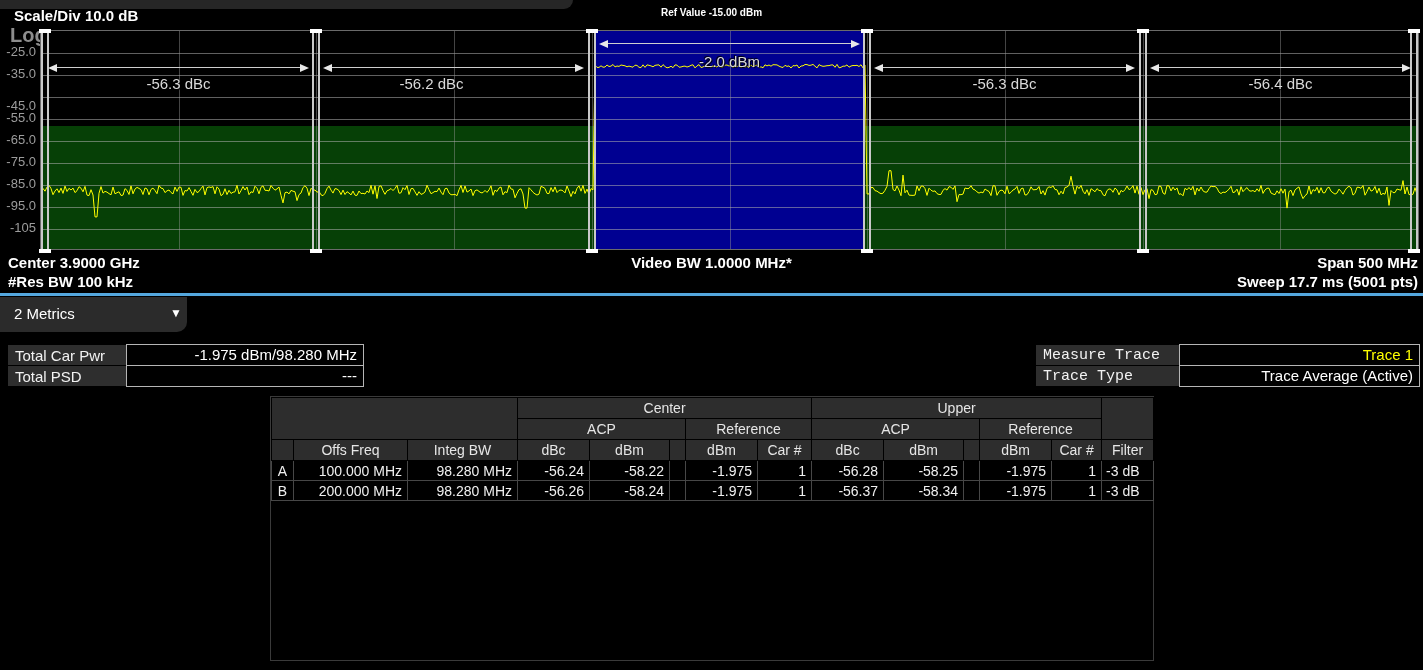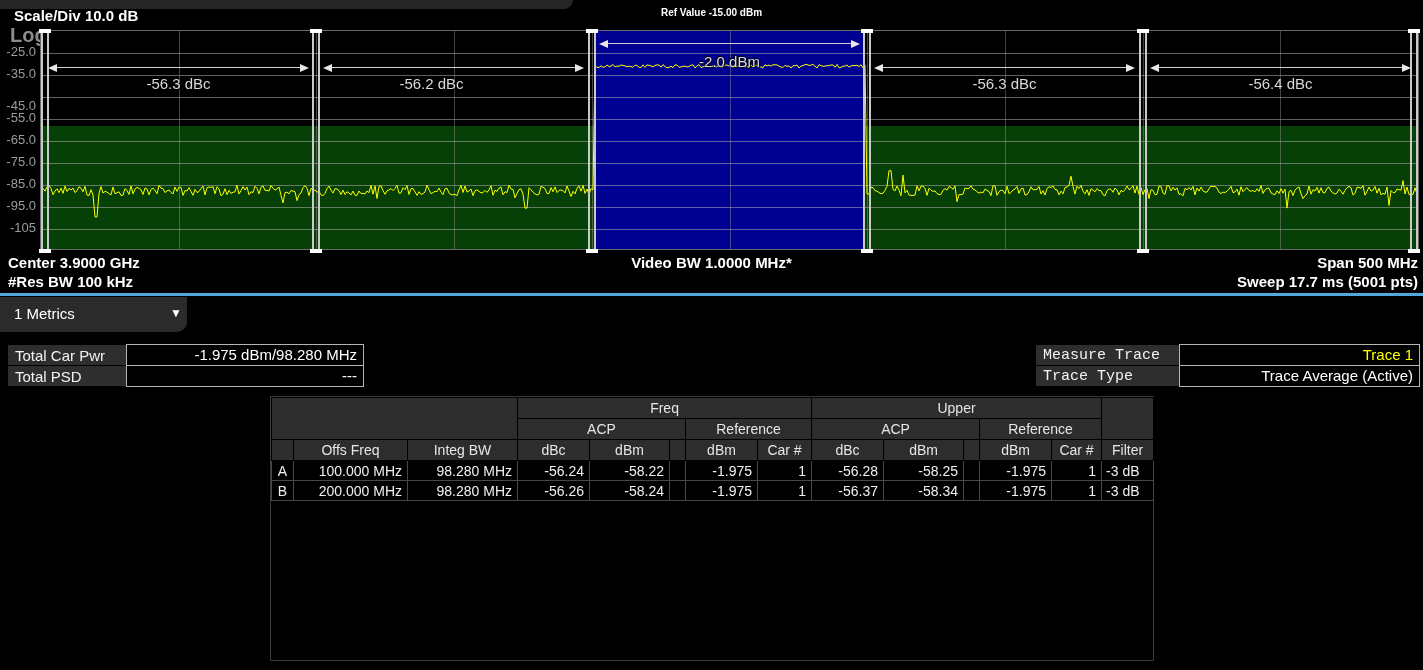--- a/index.html
+++ b/index.html
@@ -166,21 +166,21 @@
   <span class="f-center">Video BW 1.0000 MHz*</span>
   <span class="f-right">Span 500 MHz</span>
 </div>
 <div class="abs footer-row" style="top:273px;">
   <span class="f-left">#Res BW 100 kHz</span>
   <span class="f-right">Sweep 17.7 ms (5001 pts)</span>
 </div>
 <div class="abs separator"></div>
 
 <div class="abs metrics-tab">
-  <span class="lbl">1 Metrics</span>
+  <span class="lbl">2 Metrics</span>
   <span class="caret">▼</span>
 </div>
 
 <div class="kv kv-left" style="left:8px;top:345px;">
   <div class="kv-row">
     <div class="kv-label">Total Car Pwr</div>
     <div class="kv-value">-1.975 dBm/98.280 MHz</div>
   </div>
   <div class="kv-row">
     <div class="kv-label">Total PSD</div>
@@ -213,21 +213,21 @@
       <col style="width:72px">
         <col style="width:80px">
         <col style="width:16px">
         <col style="width:72px">
         <col style="width:50px">
       <col style="width:52px">
     </colgroup>
     <thead>
       <tr>
         <th colspan="3" rowspan="2"></th>
-        <th colspan="5">Freq</th>
+        <th colspan="5">Center</th>
         <th colspan="5">Upper</th>
         <th rowspan="2"></th>
       </tr>
       <tr>
         <th colspan="3">ACP</th>
         <th colspan="2">Reference</th>
         <th colspan="3">ACP</th>
         <th colspan="2">Reference</th>
       </tr>
       <tr id="acp-colhead-row">

